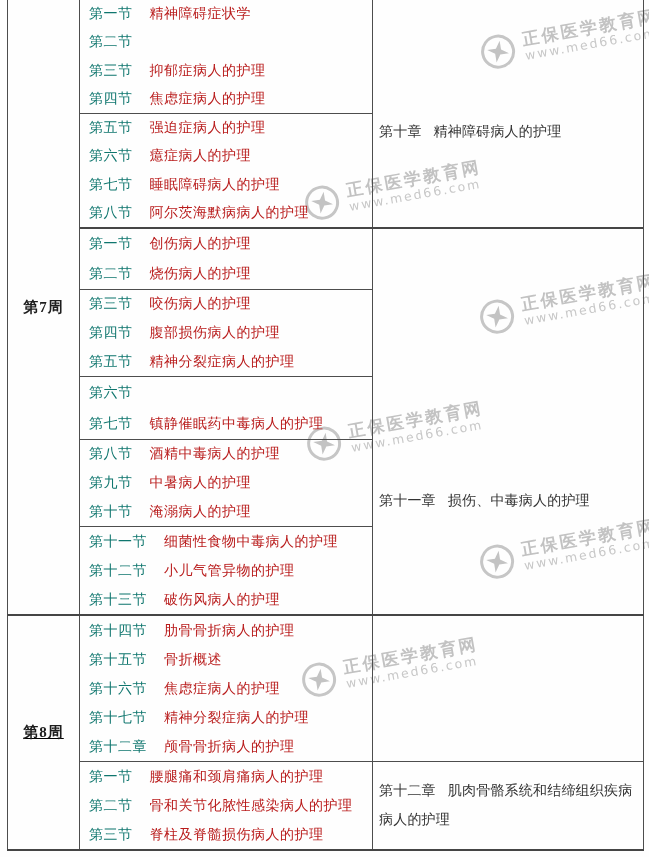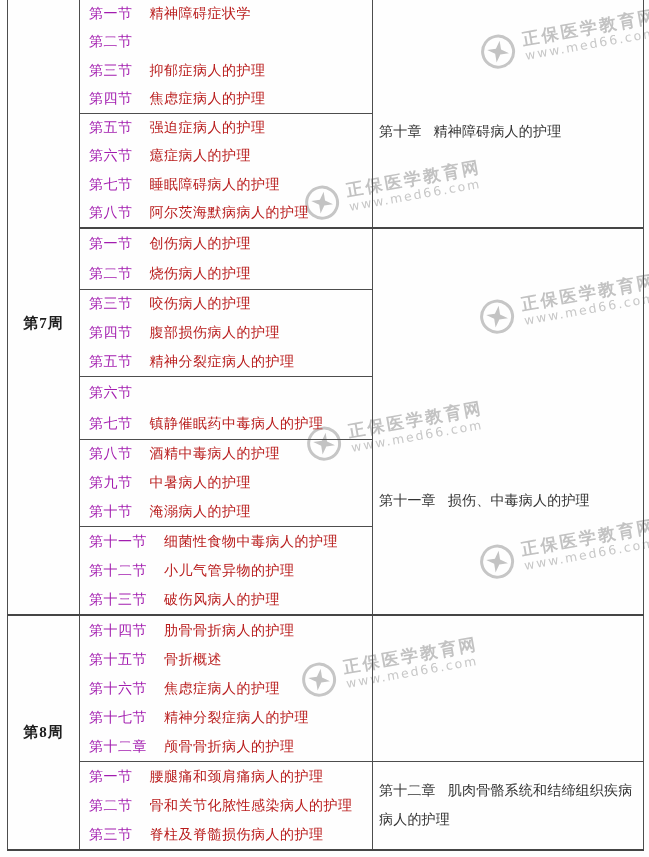--- a/index.html
+++ b/index.html
@@ -24,21 +24,21 @@
   .hline{height:1px;}
   .hline.thick{height:2px;background:#454545;}
 
   
   .week-cell{position:absolute;left:8px;width:71px;display:flex;
       align-items:center;justify-content:center;z-index:3;}
   .week-label{font-size:15px;font-weight:bold;color:#1d1d1d;letter-spacing:1px;}
 
   .group{position:absolute;left:80px;width:292px;display:flex;flex-direction:column;z-index:3;}
   .sec-row{flex:1;display:flex;align-items:center;padding-left:9px;}
-  .sec-num{font-size:14px;color:#a21caf;letter-spacing:0.5px;white-space:nowrap;flex:0 0 auto;}
+  .sec-num{font-size:14px;color:#0f766e;letter-spacing:0.5px;white-space:nowrap;flex:0 0 auto;}
   .sec-title{font-size:14px;color:#b91c1c;letter-spacing:0.5px;margin-left:17px;white-space:nowrap;}
 
   .chapter{position:absolute;left:379px;font-size:14px;color:#333;
       letter-spacing:0.2px;line-height:29px;z-index:3;}
   .ch-num{margin-right:12px;font-family:Liberation Serif, serif;}
 </style>
 </head>
 <body>
 
 <div class="page">
@@ -118,24 +118,24 @@
   <div class="hline" style="left:80px;top:113px;width:292px;"></div>
   <div class="hline thick" style="left:80px;top:227px;width:563px;"></div>
   <div class="hline" style="left:80px;top:289px;width:292px;"></div>
   <div class="hline" style="left:80px;top:376px;width:292px;"></div>
   <div class="hline" style="left:80px;top:439px;width:292px;"></div>
   <div class="hline" style="left:80px;top:526px;width:292px;"></div>
   <div class="hline thick" style="left:7px;top:614px;width:637px;"></div>
   <div class="hline" style="left:80px;top:761px;width:563px;"></div>
   <div class="hline thick" style="left:7px;top:849px;width:637px;"></div>
 
-  <div class="week-cell" style="top:0;height:614px;margin-top:16px;">
+  <div class="week-cell" style="top:0;height:614px;">
     <span class="week-label">第7周</span>
   </div>
-  <div class="week-cell" style="top:615px;height:234px;">
+  <div class="week-cell" style="top:615px;height:234px;text-decoration:underline;">
     <span class="week-label">第8周</span>
   </div>
 
   <div class="group" style="top:0;height:113px;">
     <div class="sec-row">
       <span class="sec-num">第一节</span>
       <span class="sec-title">精神障碍症状学</span>
     </div>
     <div class="sec-row">
       <span class="sec-num">第二节</span>

